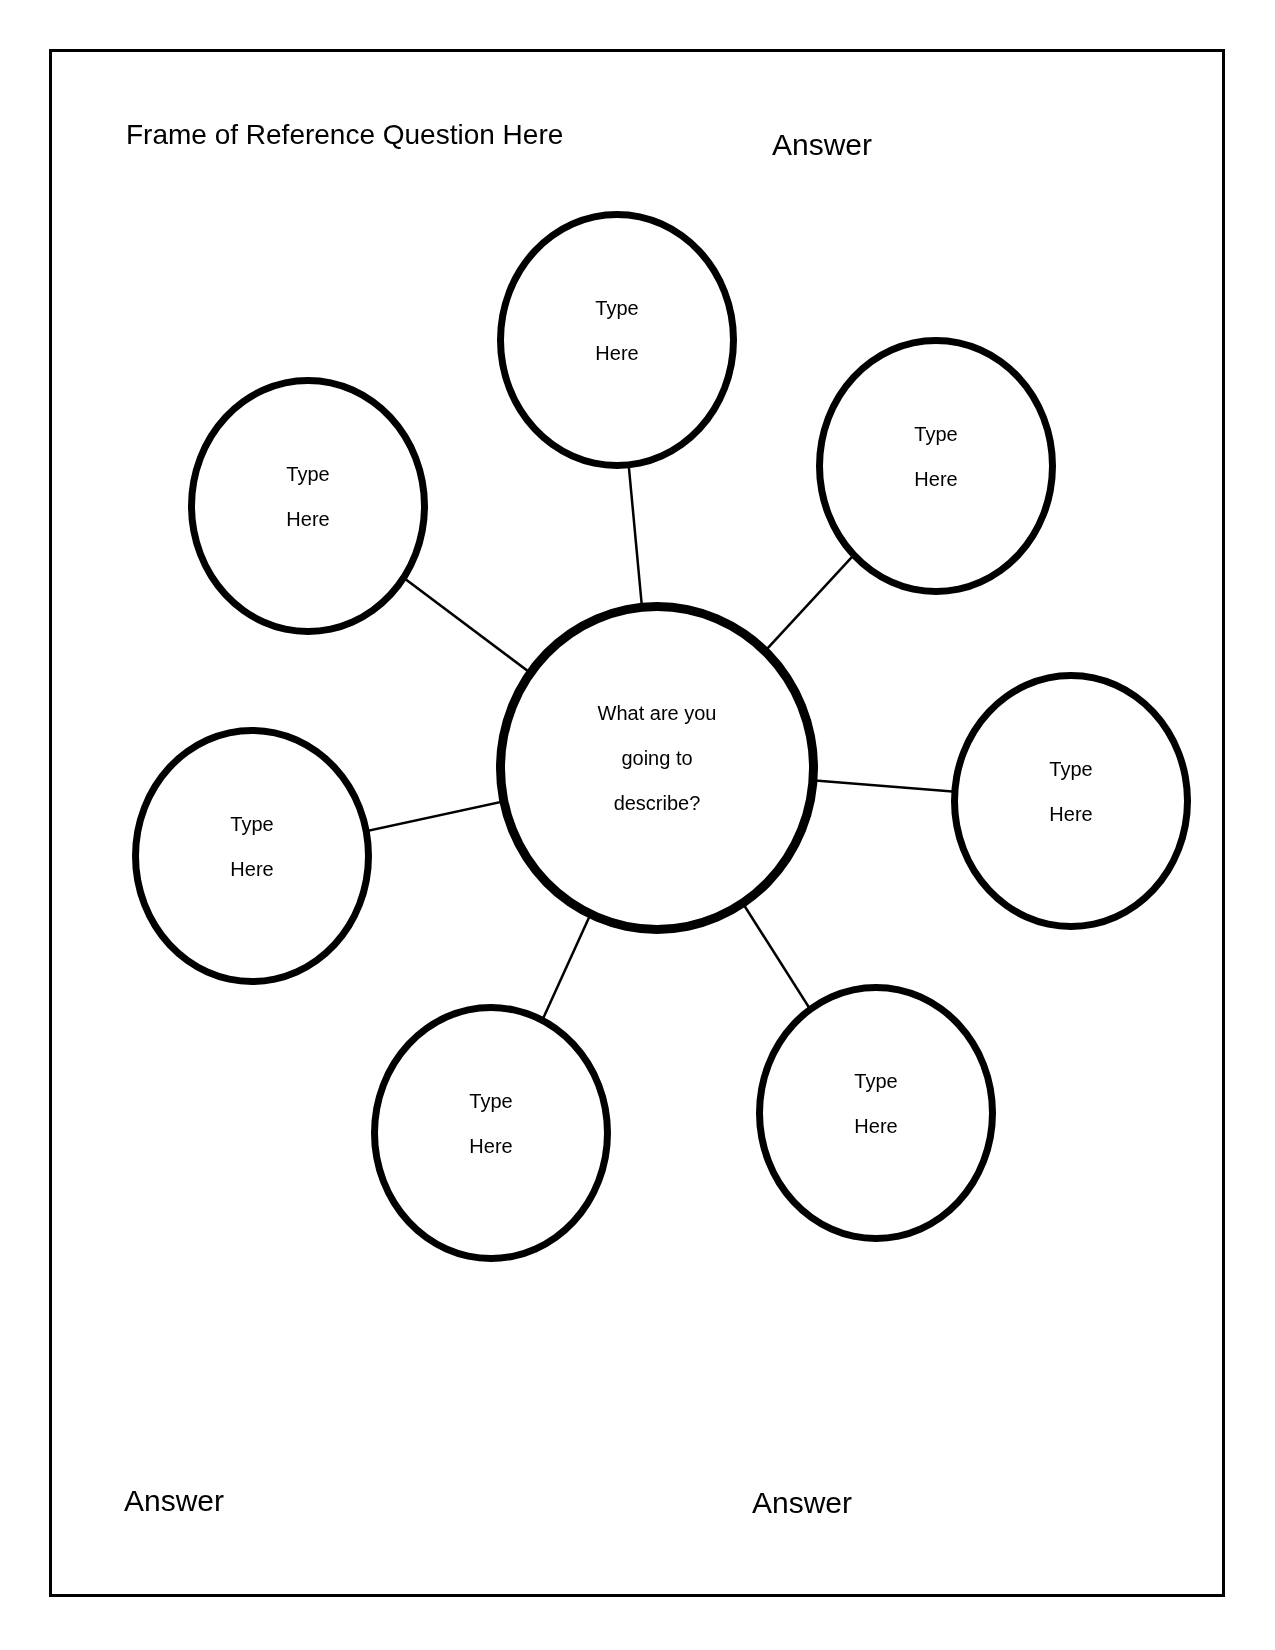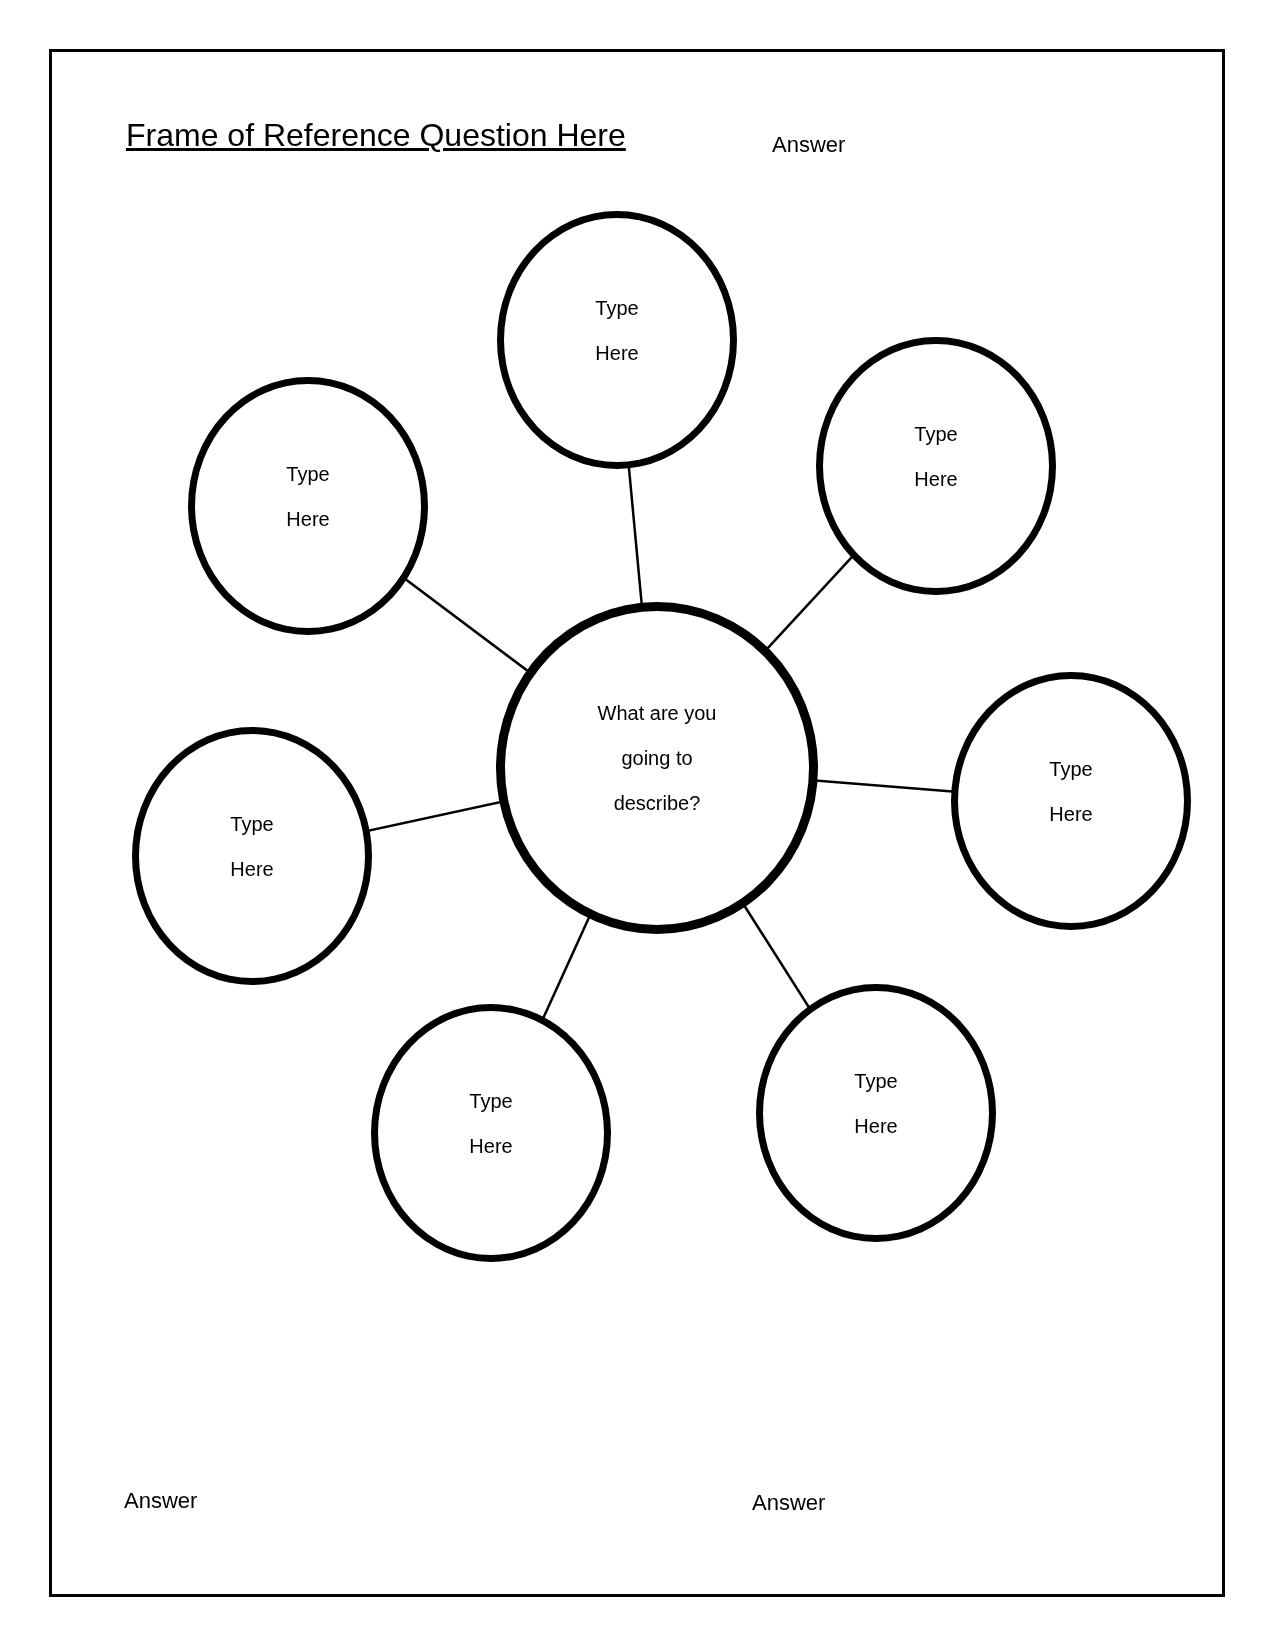--- a/index.html
+++ b/index.html
@@ -20,30 +20,29 @@
     position: absolute;
     left: 49px;
     top: 49px;
     width: 1176px;
     height: 1548px;
     border: 3px solid #000000;
     box-sizing: border-box;
   }
   .caption {
     position: absolute;
-    font-size: 22px;
+    font-size: 30px;
     line-height: 36px;
     white-space: nowrap;
     color: #000000;
   }
   .frame-question {
     left: 126px;
     top: 117px;
-    font-size: 32px;
-    text-decoration: underline;
+    font-size: 28px;
   }
   .answer-top    { left: 772px; top: 127px; }
   .answer-bl     { left: 124px; top: 1483px; }
   .answer-bc     { left: 752px; top: 1485px; }
 
   .connectors {
     position: absolute;
     left: 0;
     top: 0;
     z-index: 1;

